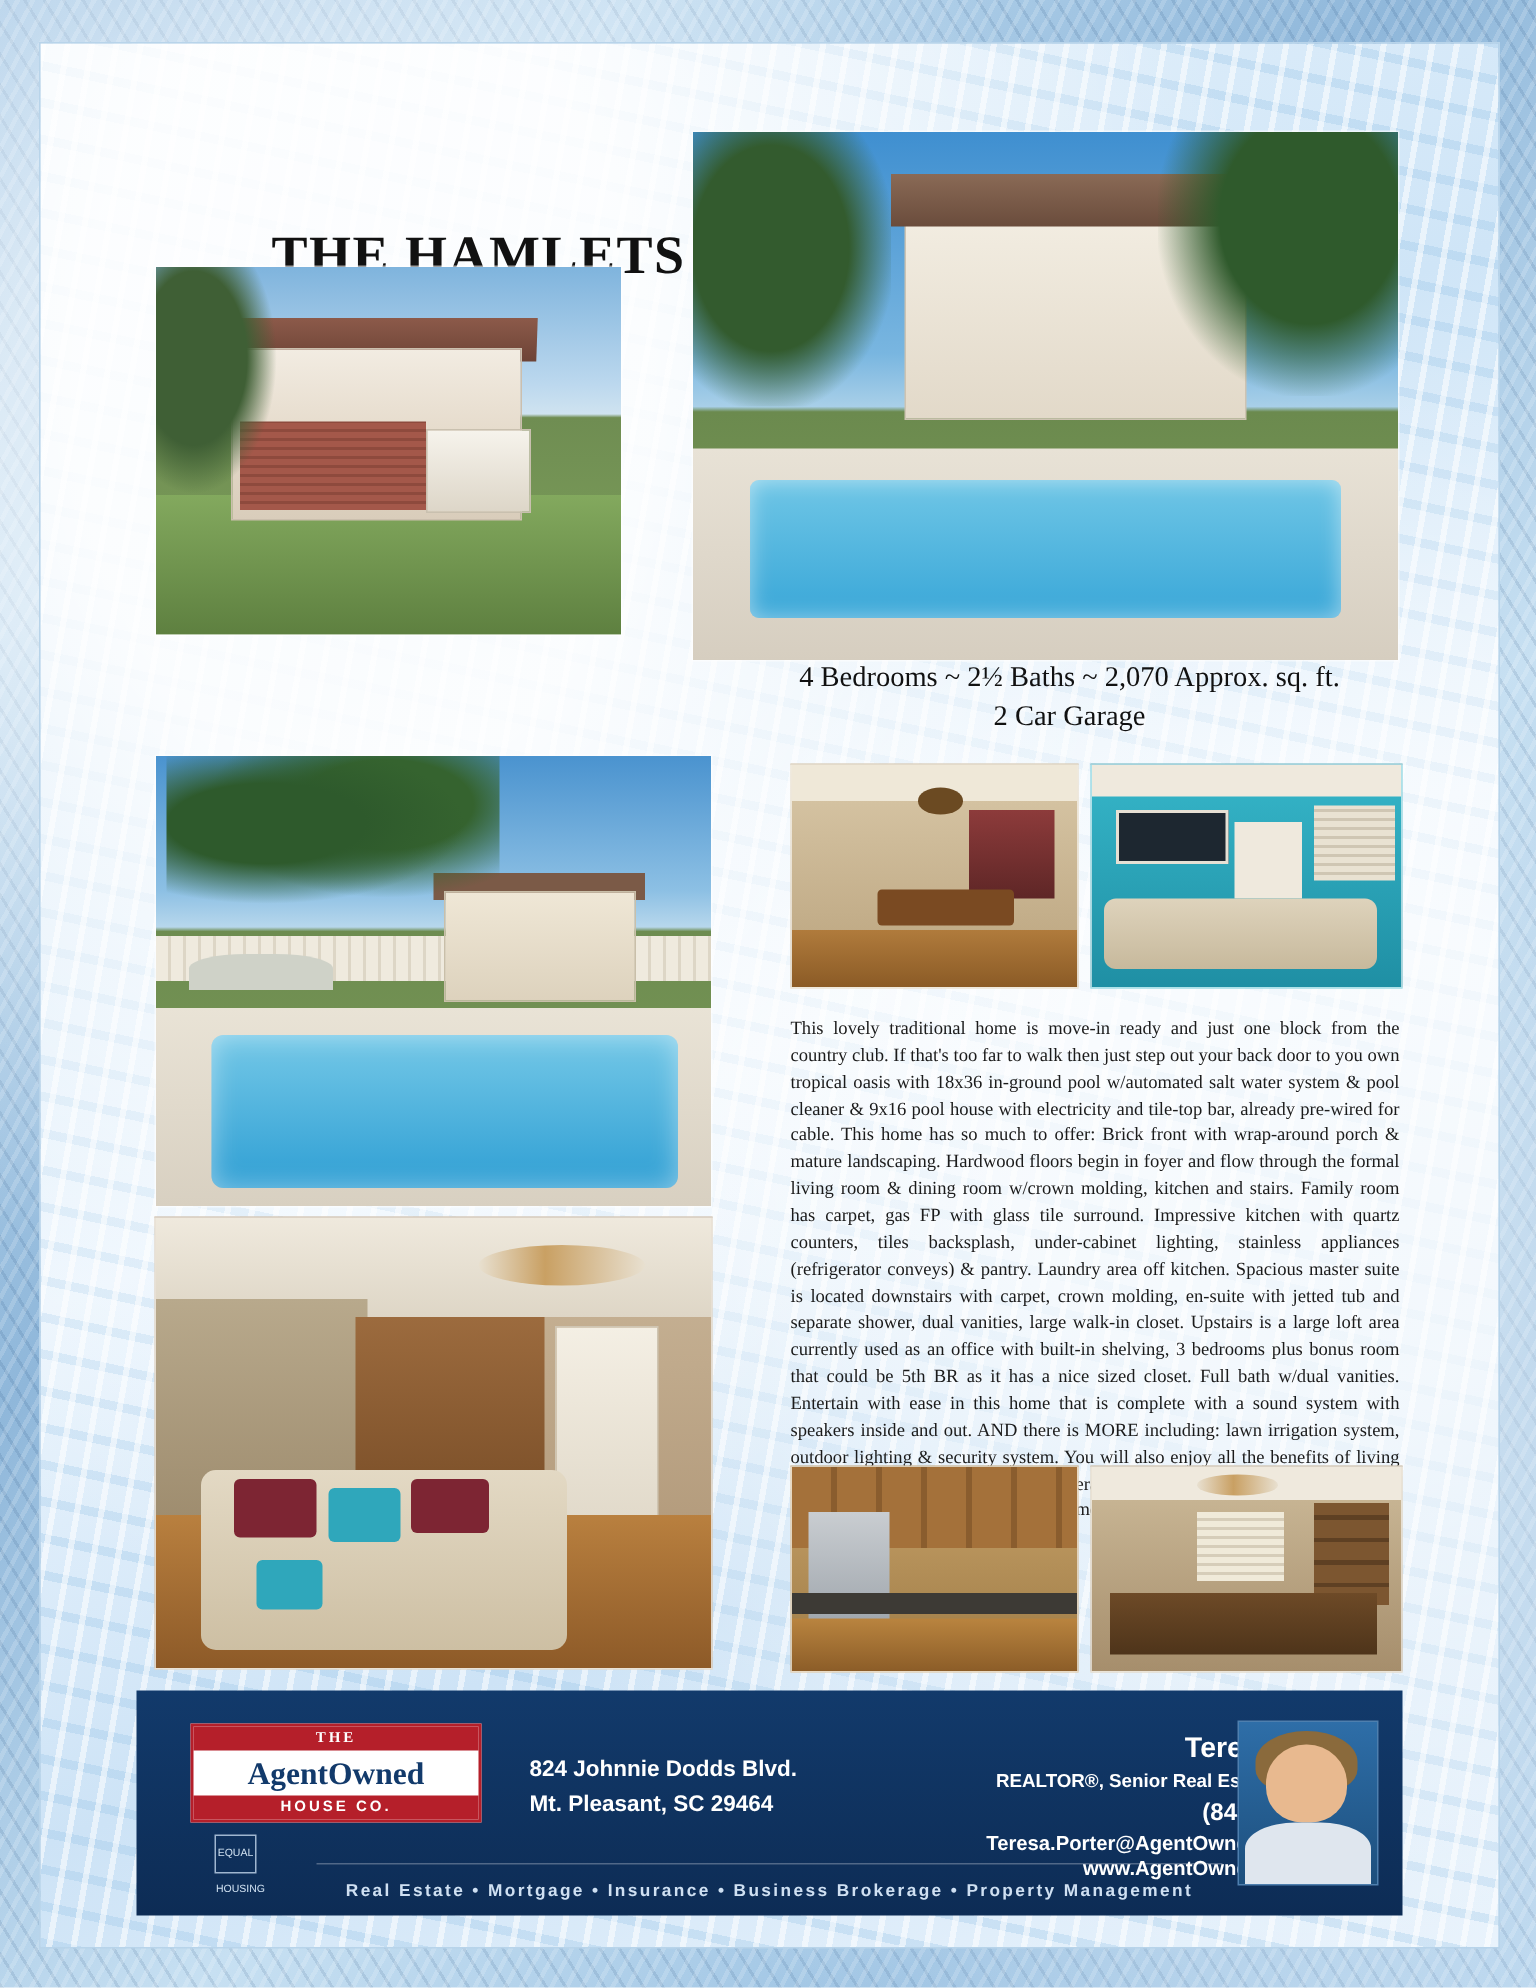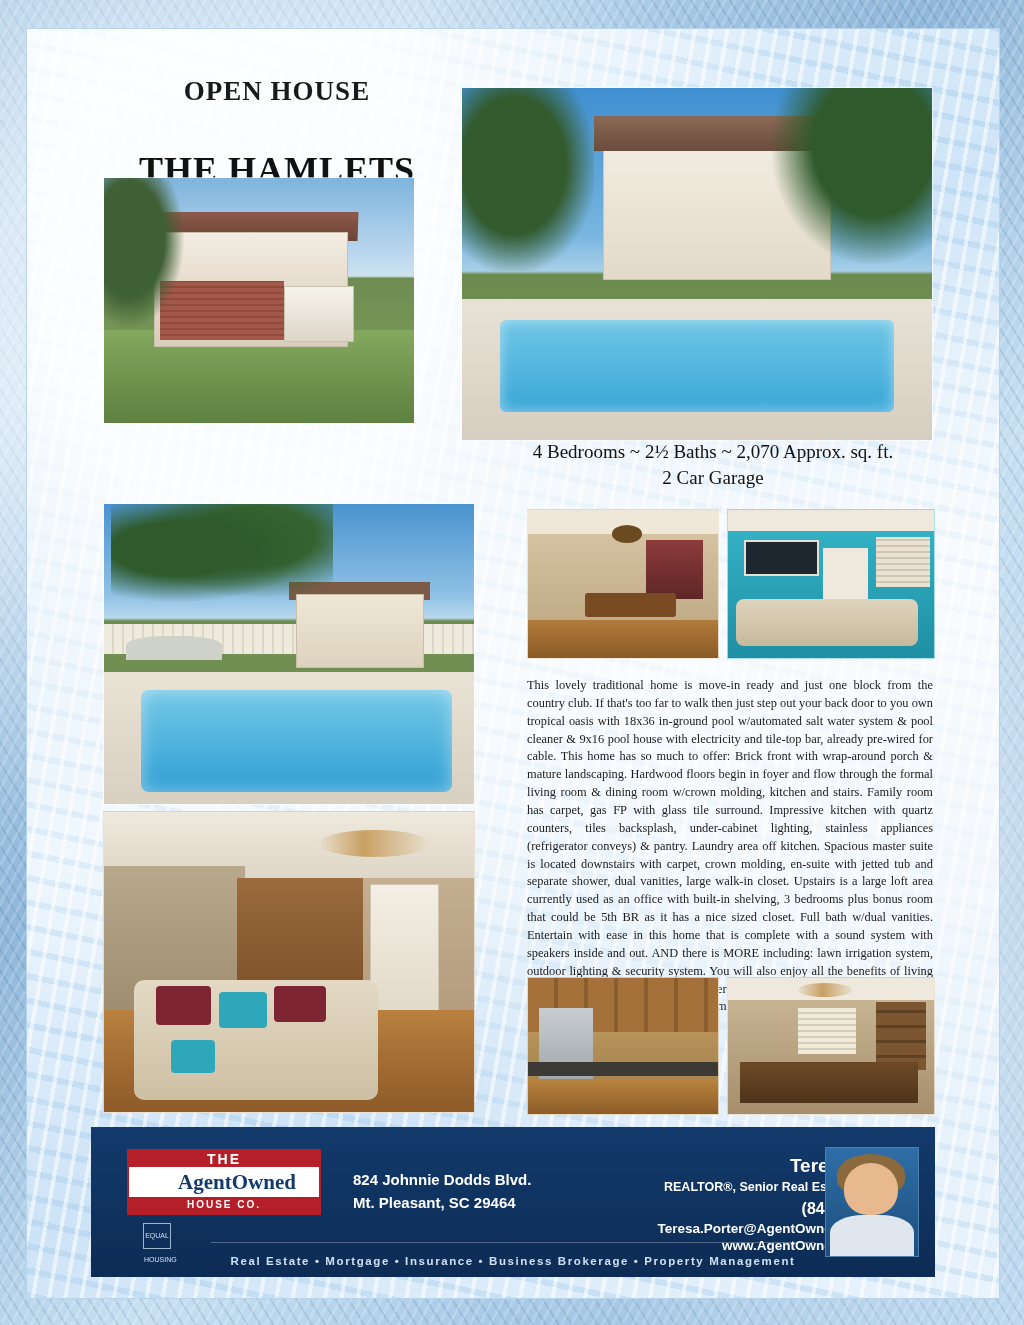--- a/index.html
+++ b/index.html
@@ -32,21 +32,21 @@
 
   
   .open-house{
     position:absolute;left:90px;top:48px;width:320px;text-align:center;
     font-family:"Liberation Serif", serif;font-weight:bold;color:#1a1a1a;
     letter-spacing:.5px;line-height:1.07;
   }
   .open-house .l1{font-size:27px;font-variant:small-caps;letter-spacing:1px;}
   .open-house .l2{font-size:27px;font-variant:small-caps;letter-spacing:1px;}
   .hamlets{
-    position:absolute;left:70px;top:120px;width:360px;text-align:center;
+    position:absolute;left:70px;top:120px;width:360px;text-align:right;
     font-size:36px;font-weight:bold;font-variant:small-caps;color:#111;letter-spacing:1px;
   }
   .addr{
     position:absolute;left:62px;top:398px;width:380px;text-align:center;
     font-size:23px;font-variant:small-caps;color:#111;
   }
   .price{
     position:absolute;left:62px;top:434px;width:380px;text-align:center;
     font-size:21px;color:#111;
   }
@@ -173,26 +173,26 @@
     background:linear-gradient(#123a6b,#0d2c55);
     border:1px solid #0a2banother;
   }
   .footer-inner{position:absolute;inset:0;}
   .logo-box{
     position:absolute;left:36px;top:22px;width:190px;height:62px;
     background:#ffffff;border:2px solid #b51f2a;
   }
   .logo-the{
     position:absolute;left:0;top:0;width:100%;height:16px;background:#b51f2a;
-    color:#fff;font-size:14px;font-weight:bold;letter-spacing:2px;text-align:center;line-height:16px;
-    font-family:Liberation Sans, sans-serif;
+    color:#fff;font-size:10px;font-weight:bold;letter-spacing:2px;text-align:center;line-height:16px;
+    font-family:Liberation Serif, serif;
   }
   .logo-name{
     position:absolute;left:0;top:18px;width:100%;height:26px;line-height:26px;text-align:center;
-    font-family:"Liberation Serif", serif;font-weight:bold;font-size:21px;color:#123a6b;padding-left:13px;
+    font-family:"Liberation Serif", serif;font-weight:bold;font-size:21px;color:#123a6b;
   }
   .logo-realty{
     position:absolute;left:0;bottom:0;width:100%;height:16px;background:#b51f2a;
     color:#fff;font-size:10px;font-weight:bold;letter-spacing:2px;text-align:center;line-height:16px;
     font-family:"Liberation Sans", sans-serif;
   }
   .eho{
     position:absolute;left:52px;top:96px;width:26px;height:24px;
     border:1px solid #9fb6d0;color:#cfe0f0;font-size:7px;text-align:center;line-height:24px;
     font-family:"Liberation Sans", sans-serif;
@@ -227,21 +227,20 @@
   }
 </style>
 </head>
 <body>
 
 <div class="page">
   <div class="inner">
     <div class="content">
 
       <div class="open-house">
-        <div class="l1">OPEN HOUSE</div>
       </div>
 
       <div class="hamlets">THE HAMLETS</div>
 
       <div class="photo ph-front">
         <div class="sky"></div>
         <div class="lawn"></div>
         <div class="roof"></div>
         <div class="house"></div>
         <div class="brick"></div>

